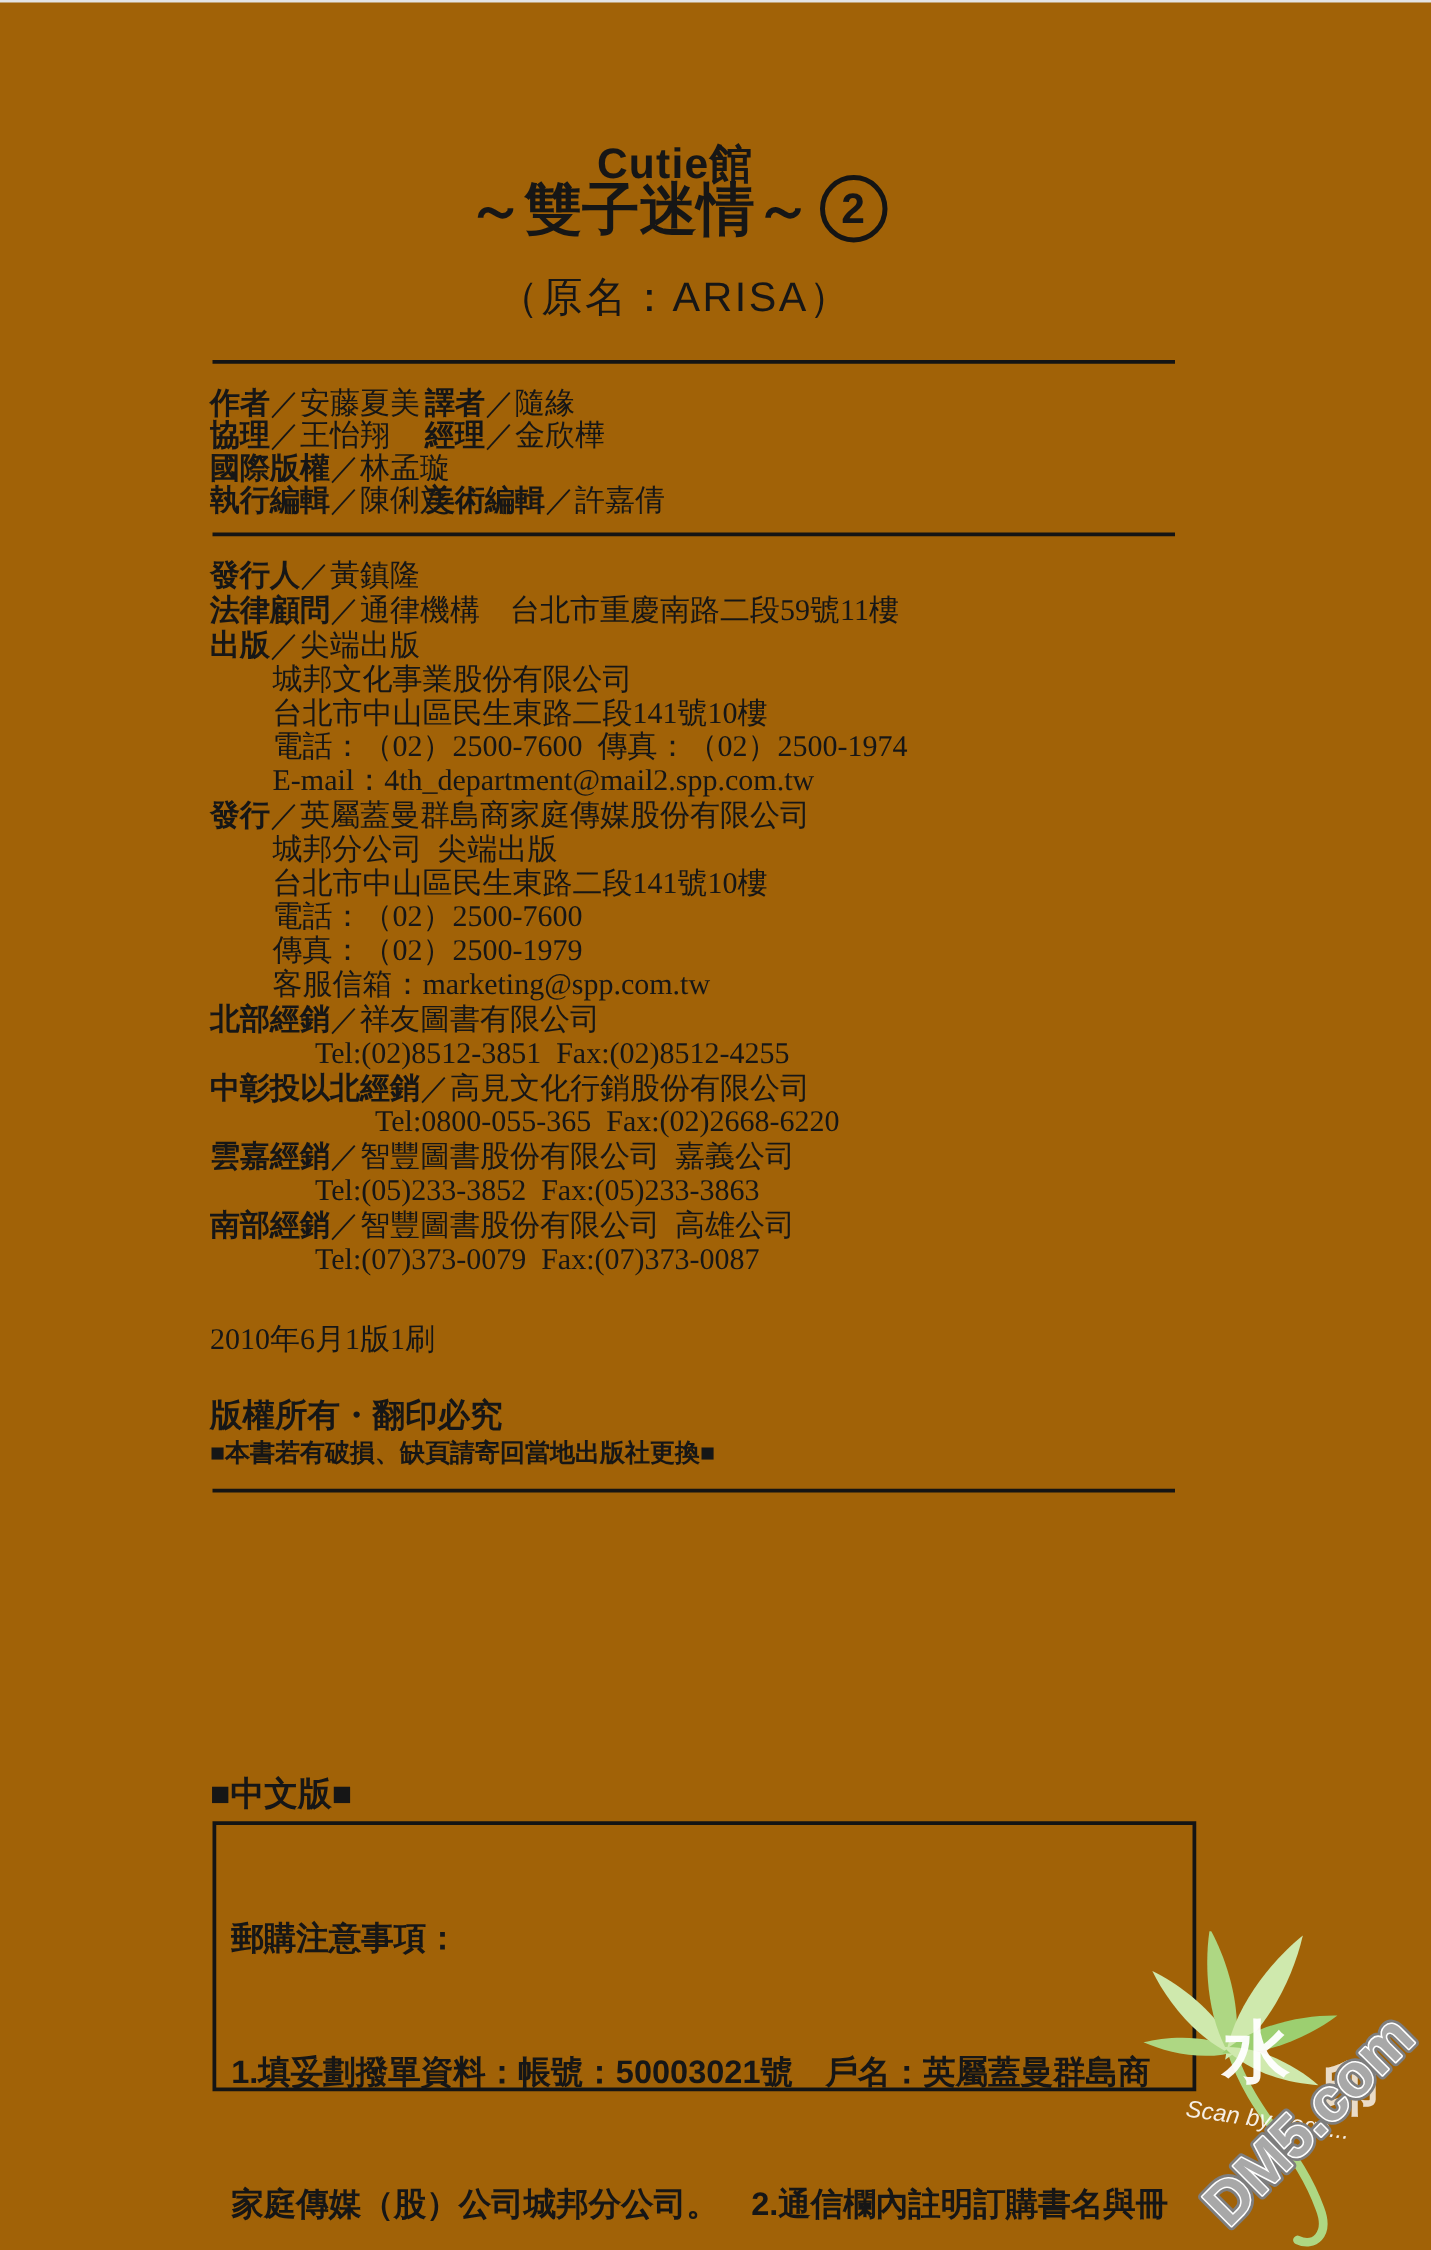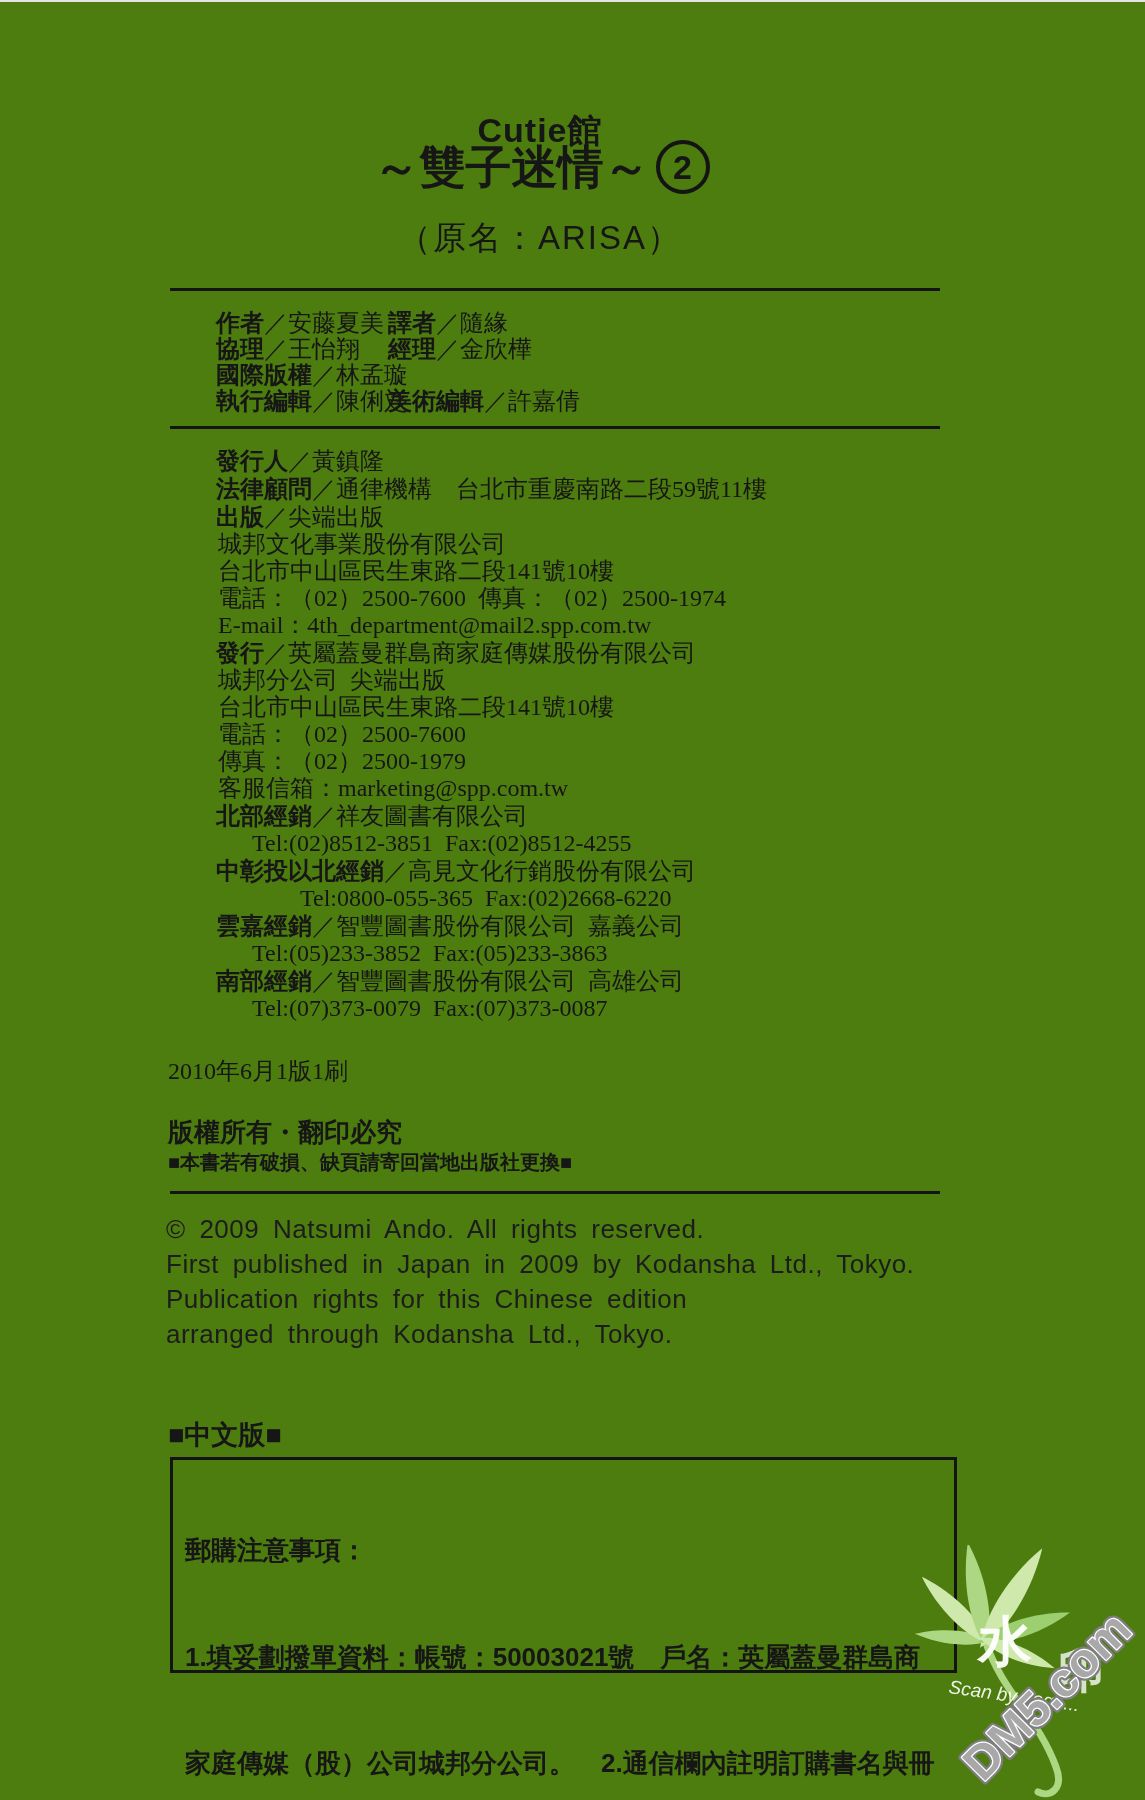--- a/index.html
+++ b/index.html
@@ -1,23 +1,23 @@
 <!DOCTYPE html>
 <html><head>
 <meta charset="utf-8">
 <style>
   html,body{margin:0;padding:0;background:#888;}
   .page{
-    position:relative;width:1145px;height:1800px;background:#4d7c0f;
+    position:relative;width:1145px;height:1800px;background:#a16207;
     color:#161616;font-family:"Liberation Serif",serif;overflow:hidden;
     margin:0 auto;
   }
   .abs{position:absolute;}
   .sans{font-family:"Liberation Sans",sans-serif;}
-  .lbl{font-family:"Liberation Sans",sans-serif;font-weight:700;margin-left:48px;}
+  .lbl{font-family:"Liberation Sans",sans-serif;font-weight:700;}
   .center-col{left:170px;width:740px;text-align:center;}
 
   .top-scan-edge{top:0;left:0;width:100%;height:2px;background:#e4e4e4;}
 
   .imprint{top:108px;font-size:34px;font-weight:700;letter-spacing:1px;}
   .main-title{top:140px;display:flex;align-items:center;justify-content:center;}
   .series{font-size:66px;font-weight:700;letter-spacing:2px;line-height:1;}
   .subtitle{font-size:46px;font-weight:700;line-height:1;margin-left:3px;}
   .vol-badge{
     display:inline-flex;align-items:center;justify-content:center;
@@ -124,26 +124,20 @@
     <div class="pline"><span class="lbl">南部經銷</span><span>／智豐圖書股份有限公司  高雄公司</span></div>
     <div class="pline ind2"><span>Tel:(07)373-0079  Fax:(07)373-0087</span></div>
   </div>
 
   <div class="abs print-date">2010年6月1版1刷</div>
   <div class="abs notice1 sans">版權所有・翻印必究</div>
   <div class="abs notice2 sans">■本書若有破損、缺頁請寄回當地出版社更換■</div>
 
   <div class="abs rule rule3"></div>
 
-  <div class="abs en-block">
-    <div>© 2009 Natsumi Ando. All rights reserved.</div>
-    <div>First published in Japan in 2009 by Kodansha Ltd., Tokyo.</div>
-    <div>Publication rights for this Chinese edition</div>
-    <div>arranged through Kodansha Ltd., Tokyo.</div>
-  </div>
 
   <div class="abs cn-edition sans">■中文版■</div>
 
   <div class="abs mail-box">
     <div>郵購注意事項：</div>
     <div>1.填妥劃撥單資料：帳號：50003021號　戶名：英屬蓋曼群島商</div>
     <div>家庭傳媒（股）公司城邦分公司。　2.通信欄內註明訂購書名與冊</div>
     
     
     

